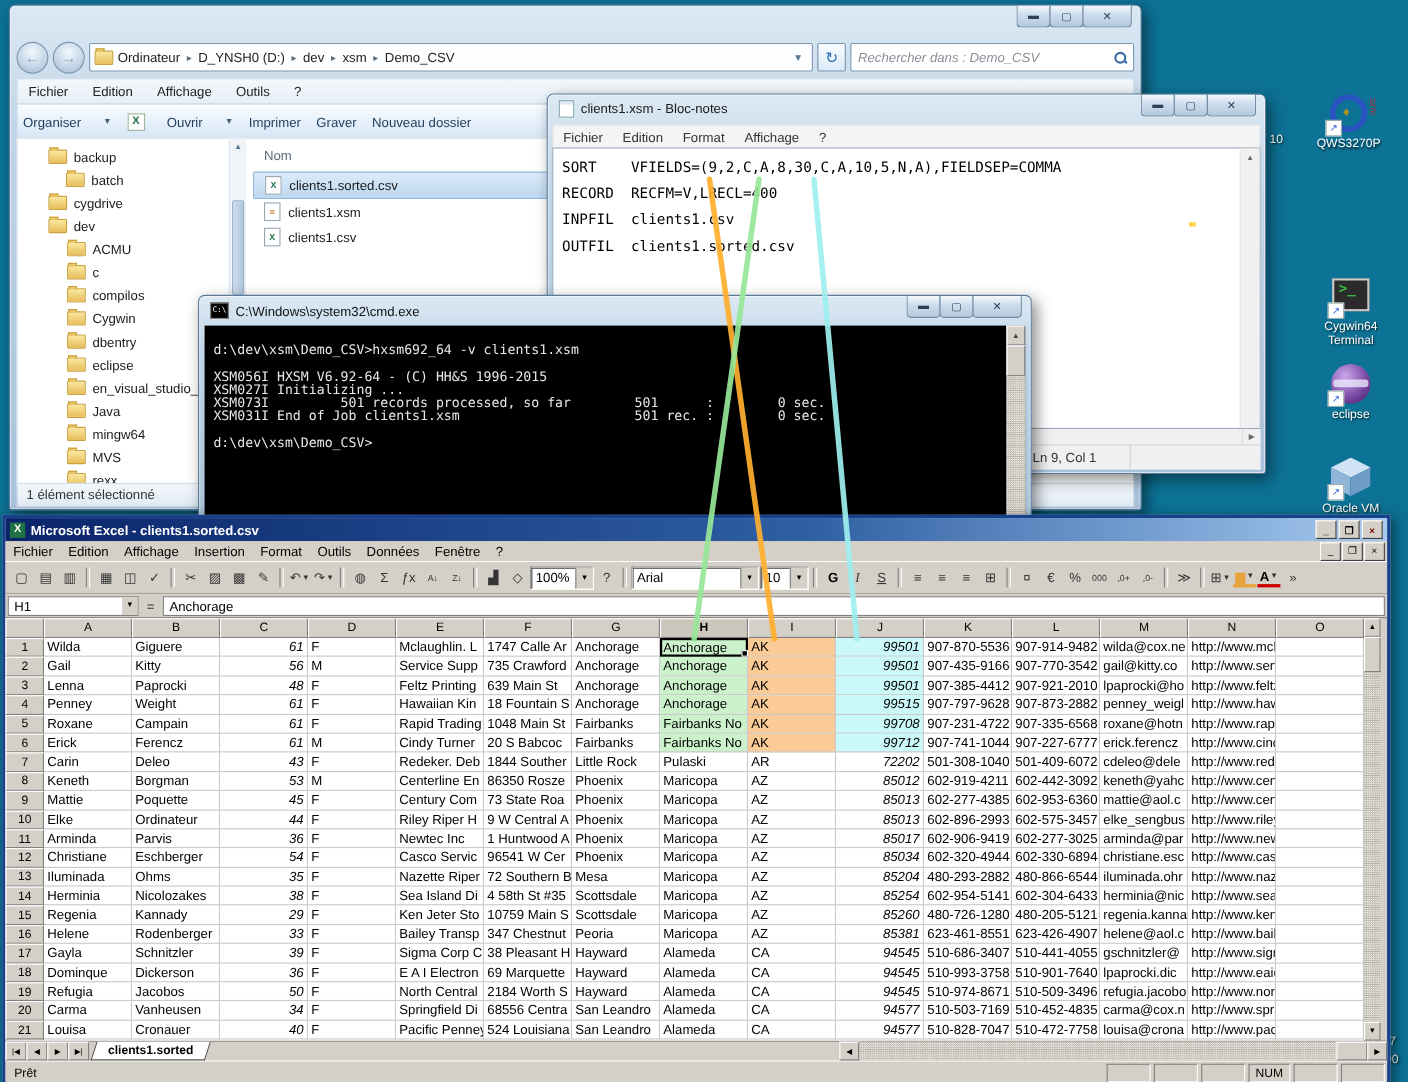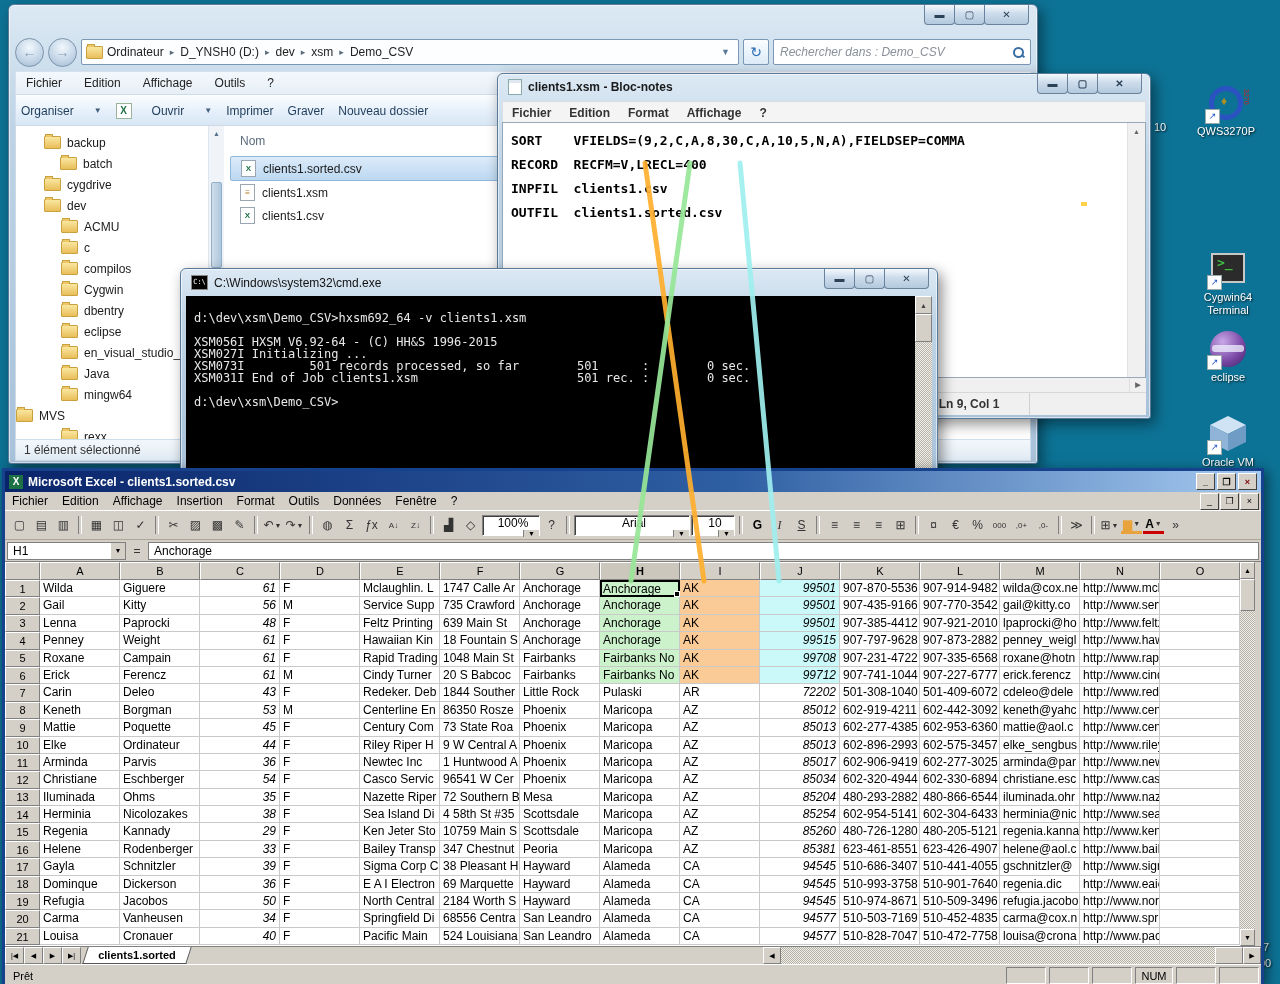--- a/index.html
+++ b/index.html
@@ -51,21 +51,21 @@
   .filepane{flex:1;position:relative;padding-top:6px;}
   #files-header{font-size:12px;color:#5a6b7a;padding:2px 0 8px 16px;}
   .fitem{height:23px;display:flex;align-items:center;gap:7px;font-size:12px;color:#1a1a1a;padding-left:10px;margin:0 6px;}
   .fitem.sel{background:linear-gradient(#dcebfa,#bcd8f0);border:1px solid #90b8dc;border-radius:2px;width:268px;}
   .ficon{width:13px;height:15px;background:#fff;border:1px solid #9aa7b2;position:relative;flex:none;font-size:8px;color:#1e7145;
          display:flex;align-items:center;justify-content:center;font-weight:bold;}
   .ficon.xsm{color:#b7791f;}
   .exp-status{position:absolute;left:6px;right:6px;bottom:2px;height:20px;background:linear-gradient(#f2f7fb,#e2ecf5);
               border:1px solid #cfdeed;font-size:12px;color:#333;display:flex;align-items:center;padding-left:8px;}
   
-  #notepad{left:497px;top:73px;width:652px;height:344px;z-index:3;font-weight:bold;}
+  #notepad{left:497px;top:85px;width:652px;height:344px;z-index:3;}
   .np-title{position:absolute;top:5px;left:10px;display:flex;align-items:center;gap:6px;font-size:12px;color:#1a1a1a;}
   .npicon{width:12px;height:14px;background:#fff;border:1px solid #8aa;box-shadow:inset 0 3px 0 #dfe8f0;}
   .np-menu{position:absolute;top:27px;left:4px;right:4px;height:21px;background:#f4f4f4;border:1px solid #d9dee4;
            display:flex;align-items:center;font-size:12px;color:#333;}
   .np-menu .mi{padding:2px 9px;}
   .np-body{position:absolute;top:48px;left:4px;right:4px;bottom:40px;background:#fff;border:1px solid #98a8b8;display:flex;}
   #np-text{flex:1;padding:6px 0 0 8px;overflow:hidden;}
   .np-line{height:24px;line-height:24px;white-space:pre;font-family:"DejaVu Sans Mono",monospace;font-size:13px;color:#000;}
   .np-vsb{width:17px;background:#f0f0f0;border-left:1px solid #e2e2e2;}
   .np-vsb .arr{height:16px;display:flex;align-items:center;justify-content:center;font-size:7px;color:#666;}
@@ -103,21 +103,21 @@
   .tbtn{min-width:19px;height:20px;display:flex;align-items:center;justify-content:center;font-size:12px;color:#333;padding:0 1px;position:relative;}
   .tbtn.tsm{font-size:8px;}
   .tbold{font-weight:bold;color:#000;}
   .tital{font-style:italic;font-family:"Liberation Serif",serif;}
   .tund{text-decoration:underline;}
   .tfill{color:#e8a33d;border-bottom:3px solid #e8a33d;height:15px;}
   .tfont{font-weight:bold;color:#000;border-bottom:3px solid #cc0000;height:15px;}
   .tsep{width:2px;height:18px;border-left:1px solid #808080;border-right:1px solid #fff;margin:0 3px;}
   .tdd{font-size:7px;color:#333;margin-left:1px;}
   .tcombo{height:19px;background:#fff;border:1px solid #808080;border-right-color:#fff;border-bottom-color:#fff;
-          box-shadow:inset 1px 1px 0 #404040;display:flex;align-items:center;font-size:12px;padding-left:4px;color:#000;flex-direction:column;}
+          box-shadow:inset 1px 1px 0 #404040;display:flex;align-items:center;font-size:12px;padding-left:4px;color:#000;}
   .tcombo .dd{margin-left:auto;width:15px;height:100%;background:#d4d0c8;border-left:1px solid #808080;
               display:flex;align-items:center;justify-content:center;font-size:7px;}
   #xl-formula{height:19px;display:flex;align-items:center;background:#d4d0c8;border-bottom:1px solid #808080;padding:1px 2px;gap:2px;}
   #namebox{width:112px;height:16px;background:#fff;border:1px solid #808080;font-size:12px;display:flex;align-items:center;padding-left:5px;}
   #namebox .dd{margin-left:auto;width:14px;height:100%;background:#d4d0c8;display:flex;align-items:center;justify-content:center;font-size:7px;}
   .eqbox{width:18px;text-align:center;font-size:12px;color:#333;}
   #fx-input{flex:1;height:16px;background:#fff;border:1px solid #808080;font-size:12px;display:flex;align-items:center;padding-left:5px;}
   .sheet-area{display:flex;}
   .sheet-left{width:1235px;}
   #colhdr{display:flex;height:18px;}
@@ -284,21 +284,21 @@
             <div>en_visual_studio_p</div>
           </div>
           <div class="titem" style="padding-left: 45px;">
             <div class="folder"></div>
             <div>Java</div>
           </div>
           <div class="titem" style="padding-left: 45px;">
             <div class="folder"></div>
             <div>mingw64</div>
           </div>
-          <div class="titem" style="">
+          <div class="titem" style="padding-left: 45px;">
             <div class="folder"></div>
             <div>MVS</div>
           </div>
           <div class="titem" style="padding-left: 45px;">
             <div class="folder"></div>
             <div>rexx</div>
           </div>
         </div>
     <div class="vsb">
       <div class="arr">▲</div>
@@ -860,21 +860,21 @@
               <div class="xc ar">36</div>
               <div class="xc">F</div>
               <div class="xc">E A I Electron</div>
               <div class="xc">69 Marquette</div>
               <div class="xc">Hayward</div>
               <div class="xc">Alameda</div>
               <div class="xc">CA</div>
               <div class="xc ar">94545</div>
               <div class="xc">510-993-3758</div>
               <div class="xc">510-901-7640</div>
-              <div class="xc">regenia.dic</div>
+              <div class="xc">lpaprocki.dic</div>
               <div class="xc">
                 <div class="noclip">http://www.eaielectronicass</div>
               </div>
               <div class="xc"></div>
             </div>
             <div class="xrow">
               <div class="xrh">19</div>
               <div class="xc">Refugia</div>
               <div class="xc">Jacobos</div>
               <div class="xc ar">50</div>
@@ -912,21 +912,21 @@
                 <div class="noclip">http://www.springfielddivohe</div>
               </div>
               <div class="xc"></div>
             </div>
             <div class="xrow">
               <div class="xrh">21</div>
               <div class="xc">Louisa</div>
               <div class="xc">Cronauer</div>
               <div class="xc ar">40</div>
               <div class="xc">F</div>
-              <div class="xc">Pacific Main</div>
+              <div class="xc">Pacific Penney</div>
               <div class="xc">524 Louisiana</div>
               <div class="xc">San Leandro</div>
               <div class="xc">Alameda</div>
               <div class="xc">CA</div>
               <div class="xc ar">94577</div>
               <div class="xc">510-828-7047</div>
               <div class="xc">510-472-7758</div>
               <div class="xc">louisa@crona</div>
               <div class="xc">
                 <div class="noclip">http://www.pacificgrovemus</div>

